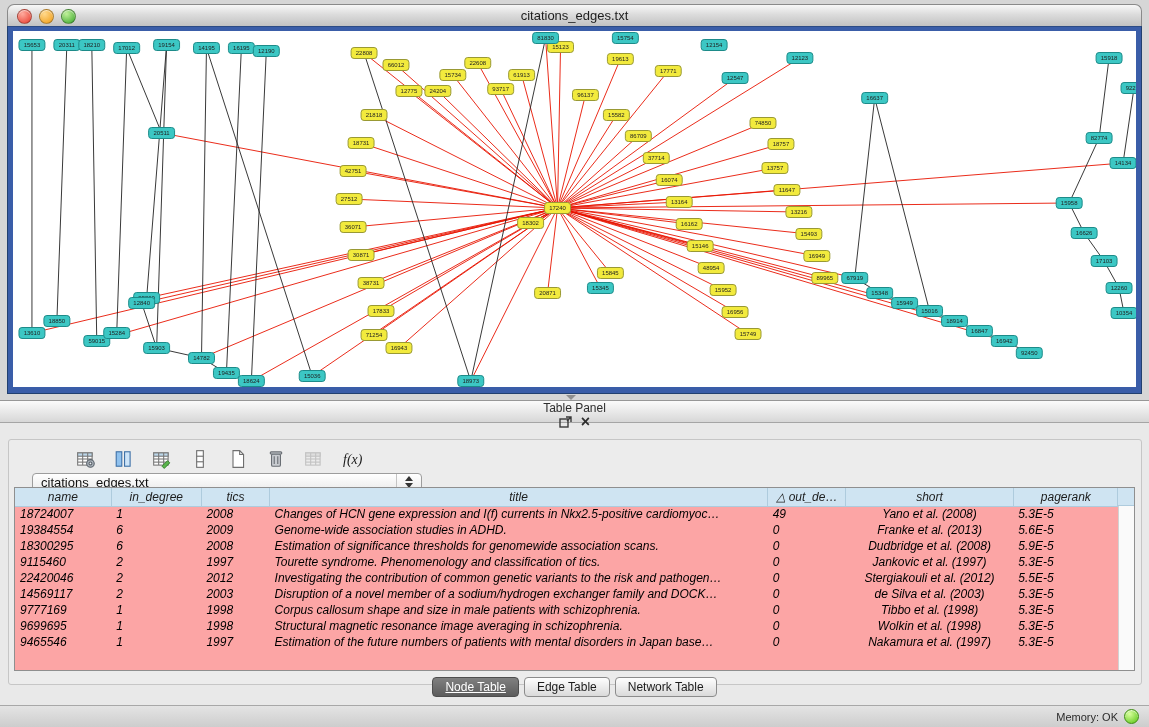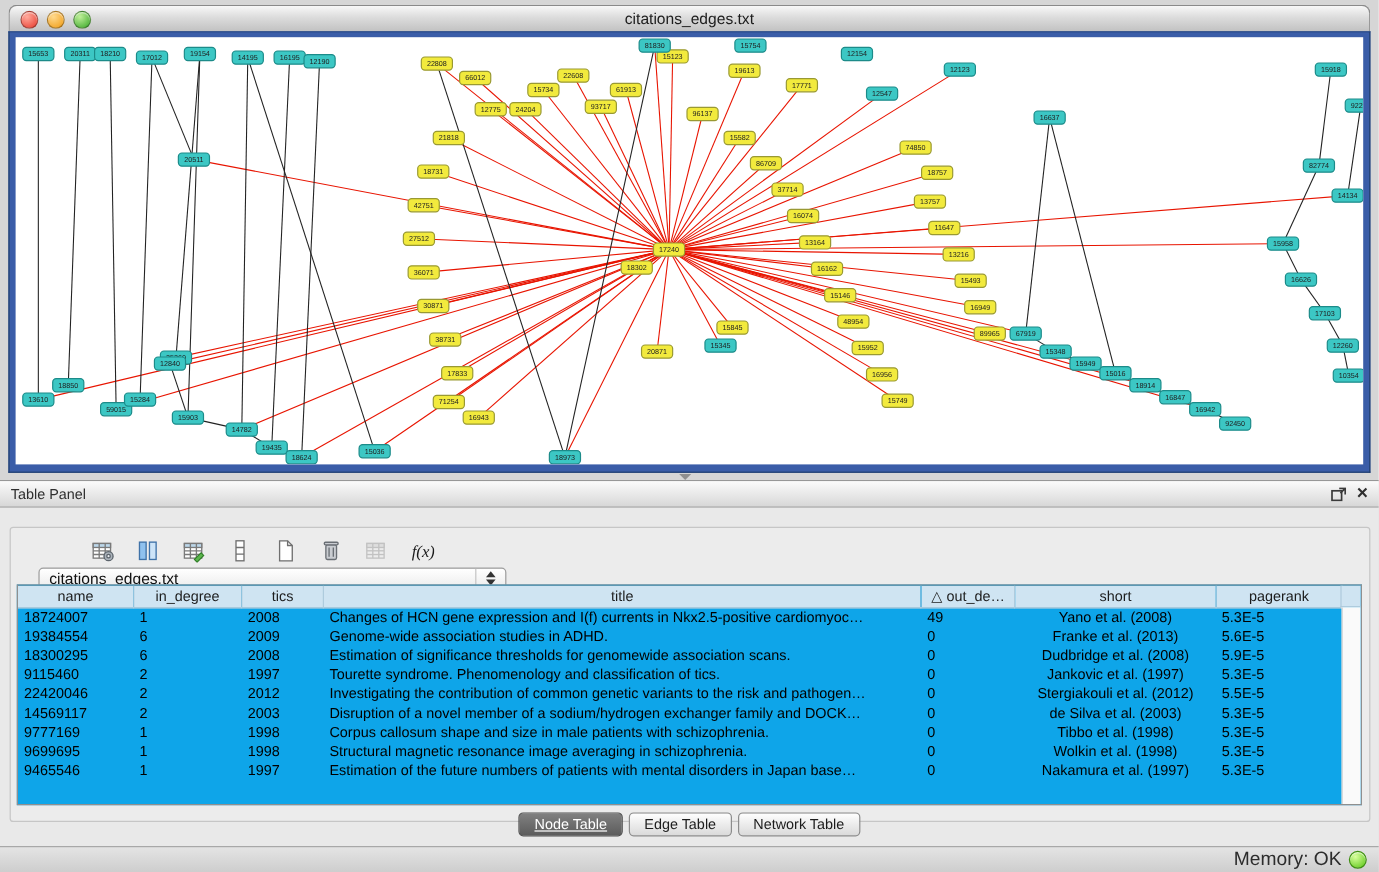--- a/index.html
+++ b/index.html
@@ -21,56 +21,56 @@
                 padding:4px 5px 6px 5px;box-sizing:border-box;}
   .net-canvas{width:100%;height:100%;background:#ffffff;overflow:hidden;}
 
   
   .resize-grip{position:absolute;left:566px;top:395px;width:0;height:0;
                border-left:5px solid transparent;border-right:5px solid transparent;border-top:5px solid #8f8f8f;}
 
   
   .table-panel{position:absolute;left:0;top:400px;width:1149px;height:305px;background:#e9e9e9;border-top:1px solid #979797;box-sizing:border-box;}
   .panel-header{height:21px;background:linear-gradient(#fbfbfb,#d7d7d7);border-bottom:1px solid #a5a5a5;
-                display:flex;align-items:center;padding:0 9px;}
+                display:flex;align-items:center;padding:0 9px;flex-direction:column;}
   .panel-title{font-size:12px;color:#2e2e2e;flex:1;}
   .ph-icons{display:flex;align-items:center;gap:9px;}
   .close-x{font-size:16px;font-weight:bold;color:#2e2e2e;line-height:14px;cursor:default;}
   .panel-box{position:absolute;left:8px;top:38px;width:1132px;height:244px;border:1px solid #c6c6c6;border-radius:3px;background:#ececec;}
 
   .toolbar{position:absolute;left:16px;top:44px;height:32px;display:flex;align-items:center;flex-direction:column;}
   .tb-group{display:flex;align-items:center;gap:8px;}
   .tb-btn{width:30px;height:28px;background:transparent;border:none;padding:0;display:flex;align-items:center;justify-content:center;}
   .tb-btn.disabled{opacity:.5;}
   .combo{margin-left:16px;width:390px;height:24px;background:linear-gradient(#ffffff,#ececec);
          border:1px solid #9d9d9d;border-radius:4px;display:flex;align-items:center;padding:0 8px;box-sizing:border-box;}
   .combo-text{font-size:13px;color:#111;flex:1;}
   .combo-arrows{display:flex;flex-direction:column;gap:2px;padding-left:8px;border-left:1px solid #c4c4c4;height:16px;justify-content:center;}
   .combo-arrows .up{width:0;height:0;border-left:4px solid transparent;border-right:4px solid transparent;border-bottom:5px solid #333;}
   .combo-arrows .dn{width:0;height:0;border-left:4px solid transparent;border-right:4px solid transparent;border-top:5px solid #333;}
 
-  .table-wrap{position:absolute;left:14px;top:86px;width:1121px;height:184px;background:#0ea5e9;
-              border:1px solid #8f8f8f;overflow:hidden;box-sizing:border-box;}
+  .table-wrap{position:absolute;left:14px;top:86px;width:1121px;height:184px;background:#fca5a5;
+              border:1px solid #8f8f8f;overflow:hidden;box-sizing:border-box;font-style:italic;}
   table.attr{border-collapse:collapse;table-layout:fixed;width:1104px;font-size:12px;color:#000;}
   table.attr th{background:#cfe4f2;border:1px solid #aecbdd;border-top:none;height:18px;
                 font-weight:normal;font-size:12px;color:#1c1c1c;text-align:center;overflow:hidden;white-space:nowrap;padding:0 2px;box-sizing:border-box;}
   table.attr th:first-child{border-left:none;}
   table.attr td{height:16px;padding:0 5px;white-space:nowrap;overflow:hidden;box-sizing:border-box;}
   td.al-l{text-align:left;} td.al-c{text-align:center;}
   .header-fill{position:absolute;right:0;top:0;width:17px;height:18px;background:#cfe4f2;border-bottom:1px solid #aecbdd;border-left:1px solid #aecbdd;box-sizing:border-box;}
   .vscroll{position:absolute;right:0;top:18px;bottom:0;width:16px;background:#fafafa;border-left:1px solid #d2d2d2;box-sizing:border-box;}
 
   .tabs{position:absolute;left:0;right:0;top:276px;display:flex;justify-content:center;gap:5px;}
   .tab{height:20px;padding:0 12px;font-size:12px;line-height:18px;border-radius:4px;border:1px solid #8c8c8c;
        background:linear-gradient(#fefefe,#dadada);color:#1c1c1c;}
   .tab.active{background:linear-gradient(#808080,#5c5c5c);color:#ffffff;border-color:#4e4e4e;text-decoration:underline;}
 
   .statusbar{position:absolute;left:0;top:705px;width:1149px;height:22px;background:linear-gradient(#e4e4e4,#cdcdcd);
              border-top:1px solid #a8a8a8;display:flex;align-items:center;justify-content:flex-end;
-             padding-right:10px;gap:6px;font-size:16px;color:#2c2c2c;box-sizing:border-box;}
+             padding-right:10px;gap:6px;font-size:11px;color:#2c2c2c;box-sizing:border-box;}
   .memory-dot{width:13px;height:13px;border-radius:50%;border:1px solid #3f8f12;
               background:radial-gradient(circle at 35% 30%,#d9ff9e,#55c40f);box-shadow:inset 0 1px 1px rgba(255,255,255,.7);}
 </style>
 </head>
 <body>
 
 <div class="stage">
 
   <div class="graph-window">
     <div class="titlebar">

